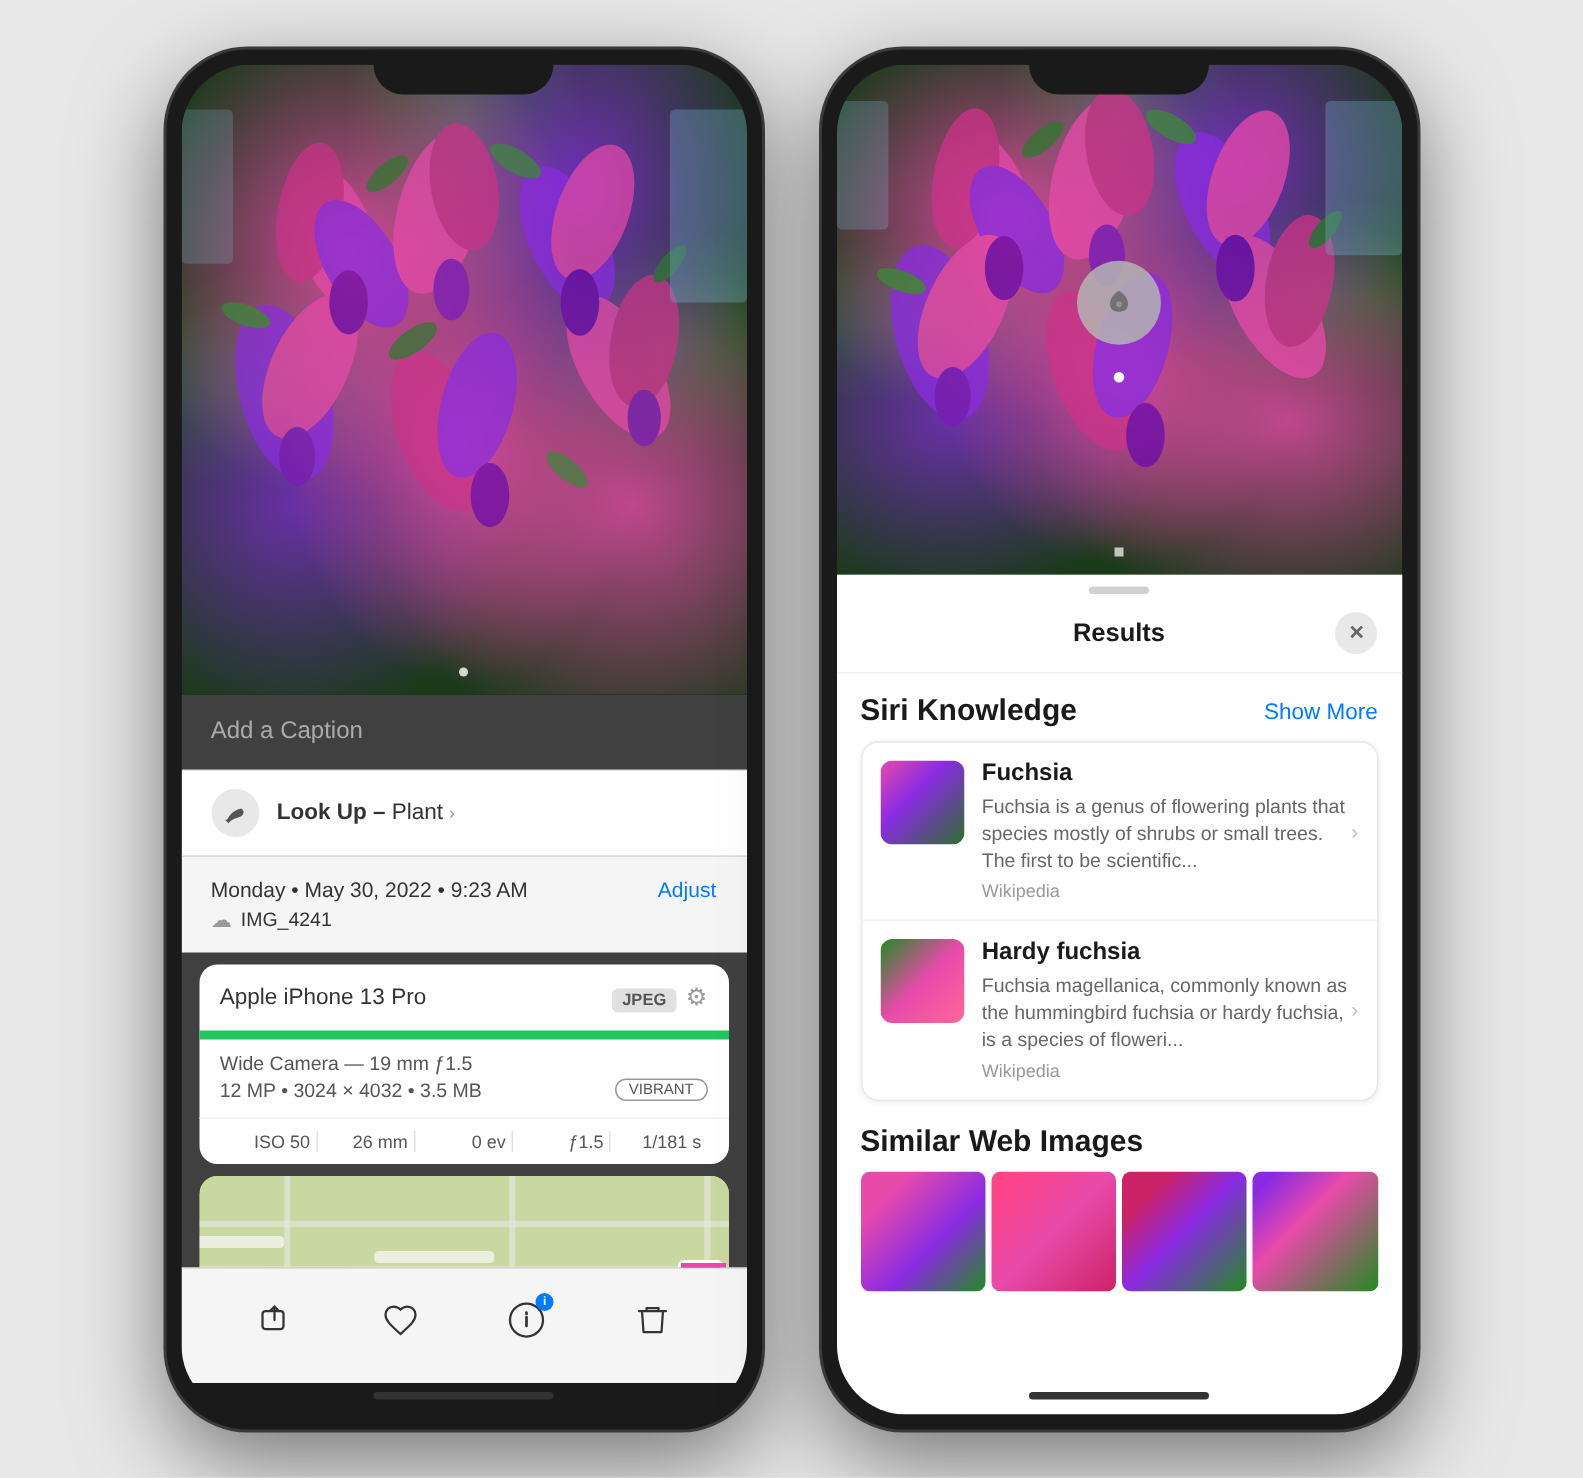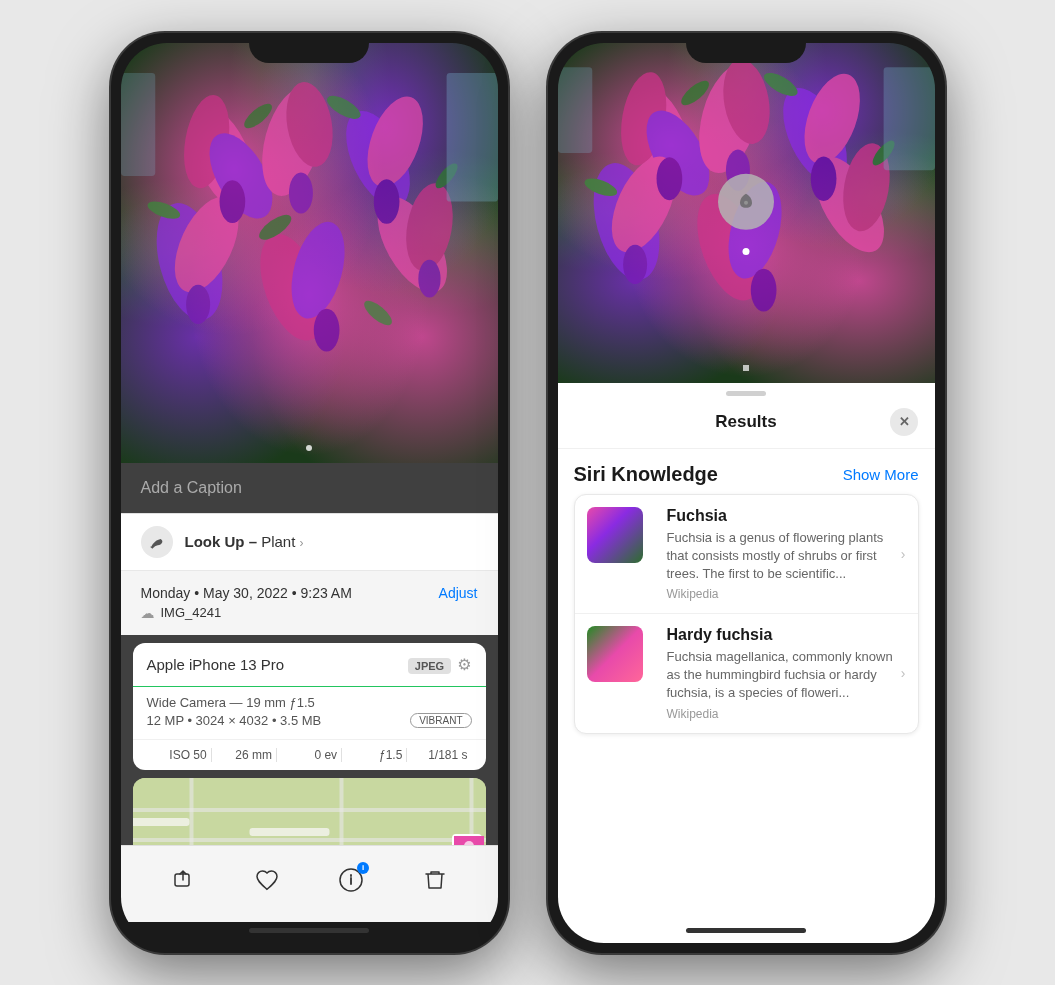--- a/index.html
+++ b/index.html
@@ -151,21 +151,21 @@
       background: white;
       margin: 0;
       border-radius: 12px;
       margin: 8px 12px;
     }
     .device-header {
       display: flex;
       justify-content: space-between;
       align-items: center;
       padding: 12px 14px;
-      border-bottom: 1px solid #22c55e;
+      border-bottom: 6px solid #22c55e;
     }
     .device-name {
       font-size: 15px;
       color: #333;
       font-weight: 500;
     }
     .format-badge {
       background: #e0e0e0;
       color: #555;
       font-size: 11px;
@@ -351,21 +351,21 @@
       border-radius: 12px;
       border: 1px solid #e8e8e8;
       overflow: hidden;
       margin-bottom: 8px;
       box-shadow: 0 1px 4px rgba(0,0,0,0.08);
     }
     .knowledge-item {
       display: flex;
       align-items: flex-start;
       padding: 12px;
-      gap: 24px;
+      gap: 12px;
       border-bottom: 1px solid #f0f0f0;
       position: relative;
     }
     .knowledge-item:last-child {
       border-bottom: none;
     }
     .knowledge-thumb {
       width: 56px;
       height: 56px;
       border-radius: 8px;
@@ -669,39 +669,48 @@
           </div>
 
           <div class="knowledge-card">
 
             <div class="knowledge-item">
               <div class="knowledge-thumb">
                 <div class="fuchsia-thumb"></div>
               </div>
               <div class="knowledge-text">
                 <div class="knowledge-title">Fuchsia</div>
-                <div class="knowledge-desc">Fuchsia is a genus of flowering plants that consists mostly of shrubs or first trees. The first to be scientific...</div>
+                <div class="knowledge-desc">Fuchsia is a genus of flowering plants that species mostly of shrubs or small trees. The first to be scientific...</div>
                 <div class="knowledge-source">Wikipedia</div>
               </div>
               <span class="item-chevron">›</span>
             </div>
 
             <div class="knowledge-item">
               <div class="knowledge-thumb">
                 <div class="hardy-thumb"></div>
               </div>
               <div class="knowledge-text">
                 <div class="knowledge-title">Hardy fuchsia</div>
                 <div class="knowledge-desc">Fuchsia magellanica, commonly known as the hummingbird fuchsia or hardy fuchsia, is a species of floweri...</div>
                 <div class="knowledge-source">Wikipedia</div>
               </div>
               <span class="item-chevron">›</span>
             </div>
           </div>
 
+          <div class="similar-section">
+            <div class="similar-title">Similar Web Images</div>
+            <div class="similar-images">
+              <div class="similar-img sim1"></div>
+              <div class="similar-img sim2"></div>
+              <div class="similar-img sim3"></div>
+              <div class="similar-img sim4"></div>
+            </div>
+          </div>
         </div>
 
         <div class="home-indicator" style="margin-top:auto"></div>
       </div>
     </div>
   </div>
 
 </div>
 
 </body></html>

